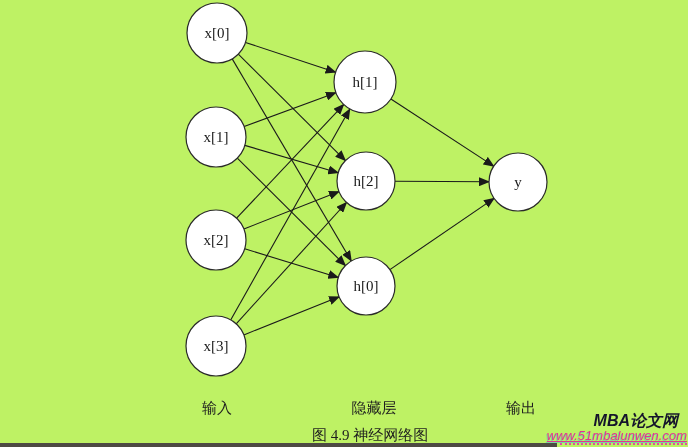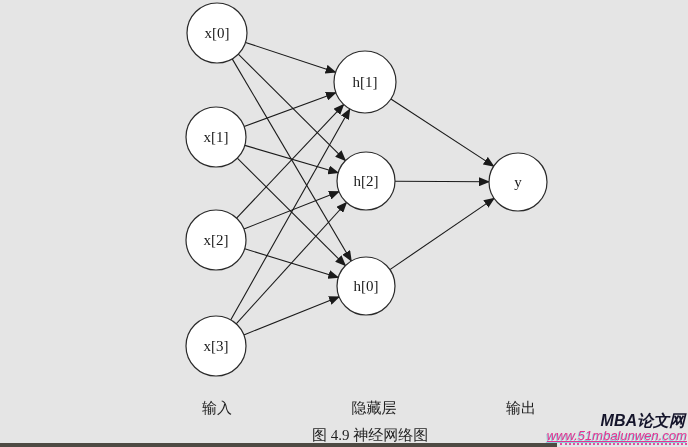--- a/index.html
+++ b/index.html
@@ -1,20 +1,20 @@
 <!DOCTYPE html>
 <html><head>
 <meta charset="utf-8">
 <style>
   html, body { margin: 0; padding: 0; background: #ffffff; }
   #stage {
     position: relative;
     width: 688px;
     height: 447px;
-    background: #e5e5e5;
+    background: #bef264;
     overflow: hidden;
     font-family: "Liberation Serif", "DejaVu Serif", serif;
   }
   svg text.node-label {
     font-family: "Liberation Serif", "DejaVu Serif", serif;
     font-size: 15px;
     fill: #1a1a1a;
   }
   svg text.layer-label {
     font-family: "Liberation Serif", "DejaVu Serif", serif;
@@ -29,21 +29,21 @@
   .bottom-rule {
     position: absolute;
     left: 0;
     top: 443px;
     width: 557px;
     height: 4px;
     background: #4e4a43;
   }
   .wm-brand {
     position: absolute;
-    right: 3px;
+    right: 10px;
     top: 411px;
     font-family: "Liberation Sans", "DejaVu Sans", sans-serif;
     font-weight: bold;
     font-style: italic;
     font-size: 16px;
     color: #15152b;
     white-space: nowrap;
   }
   .wm-url {
     position: absolute;

